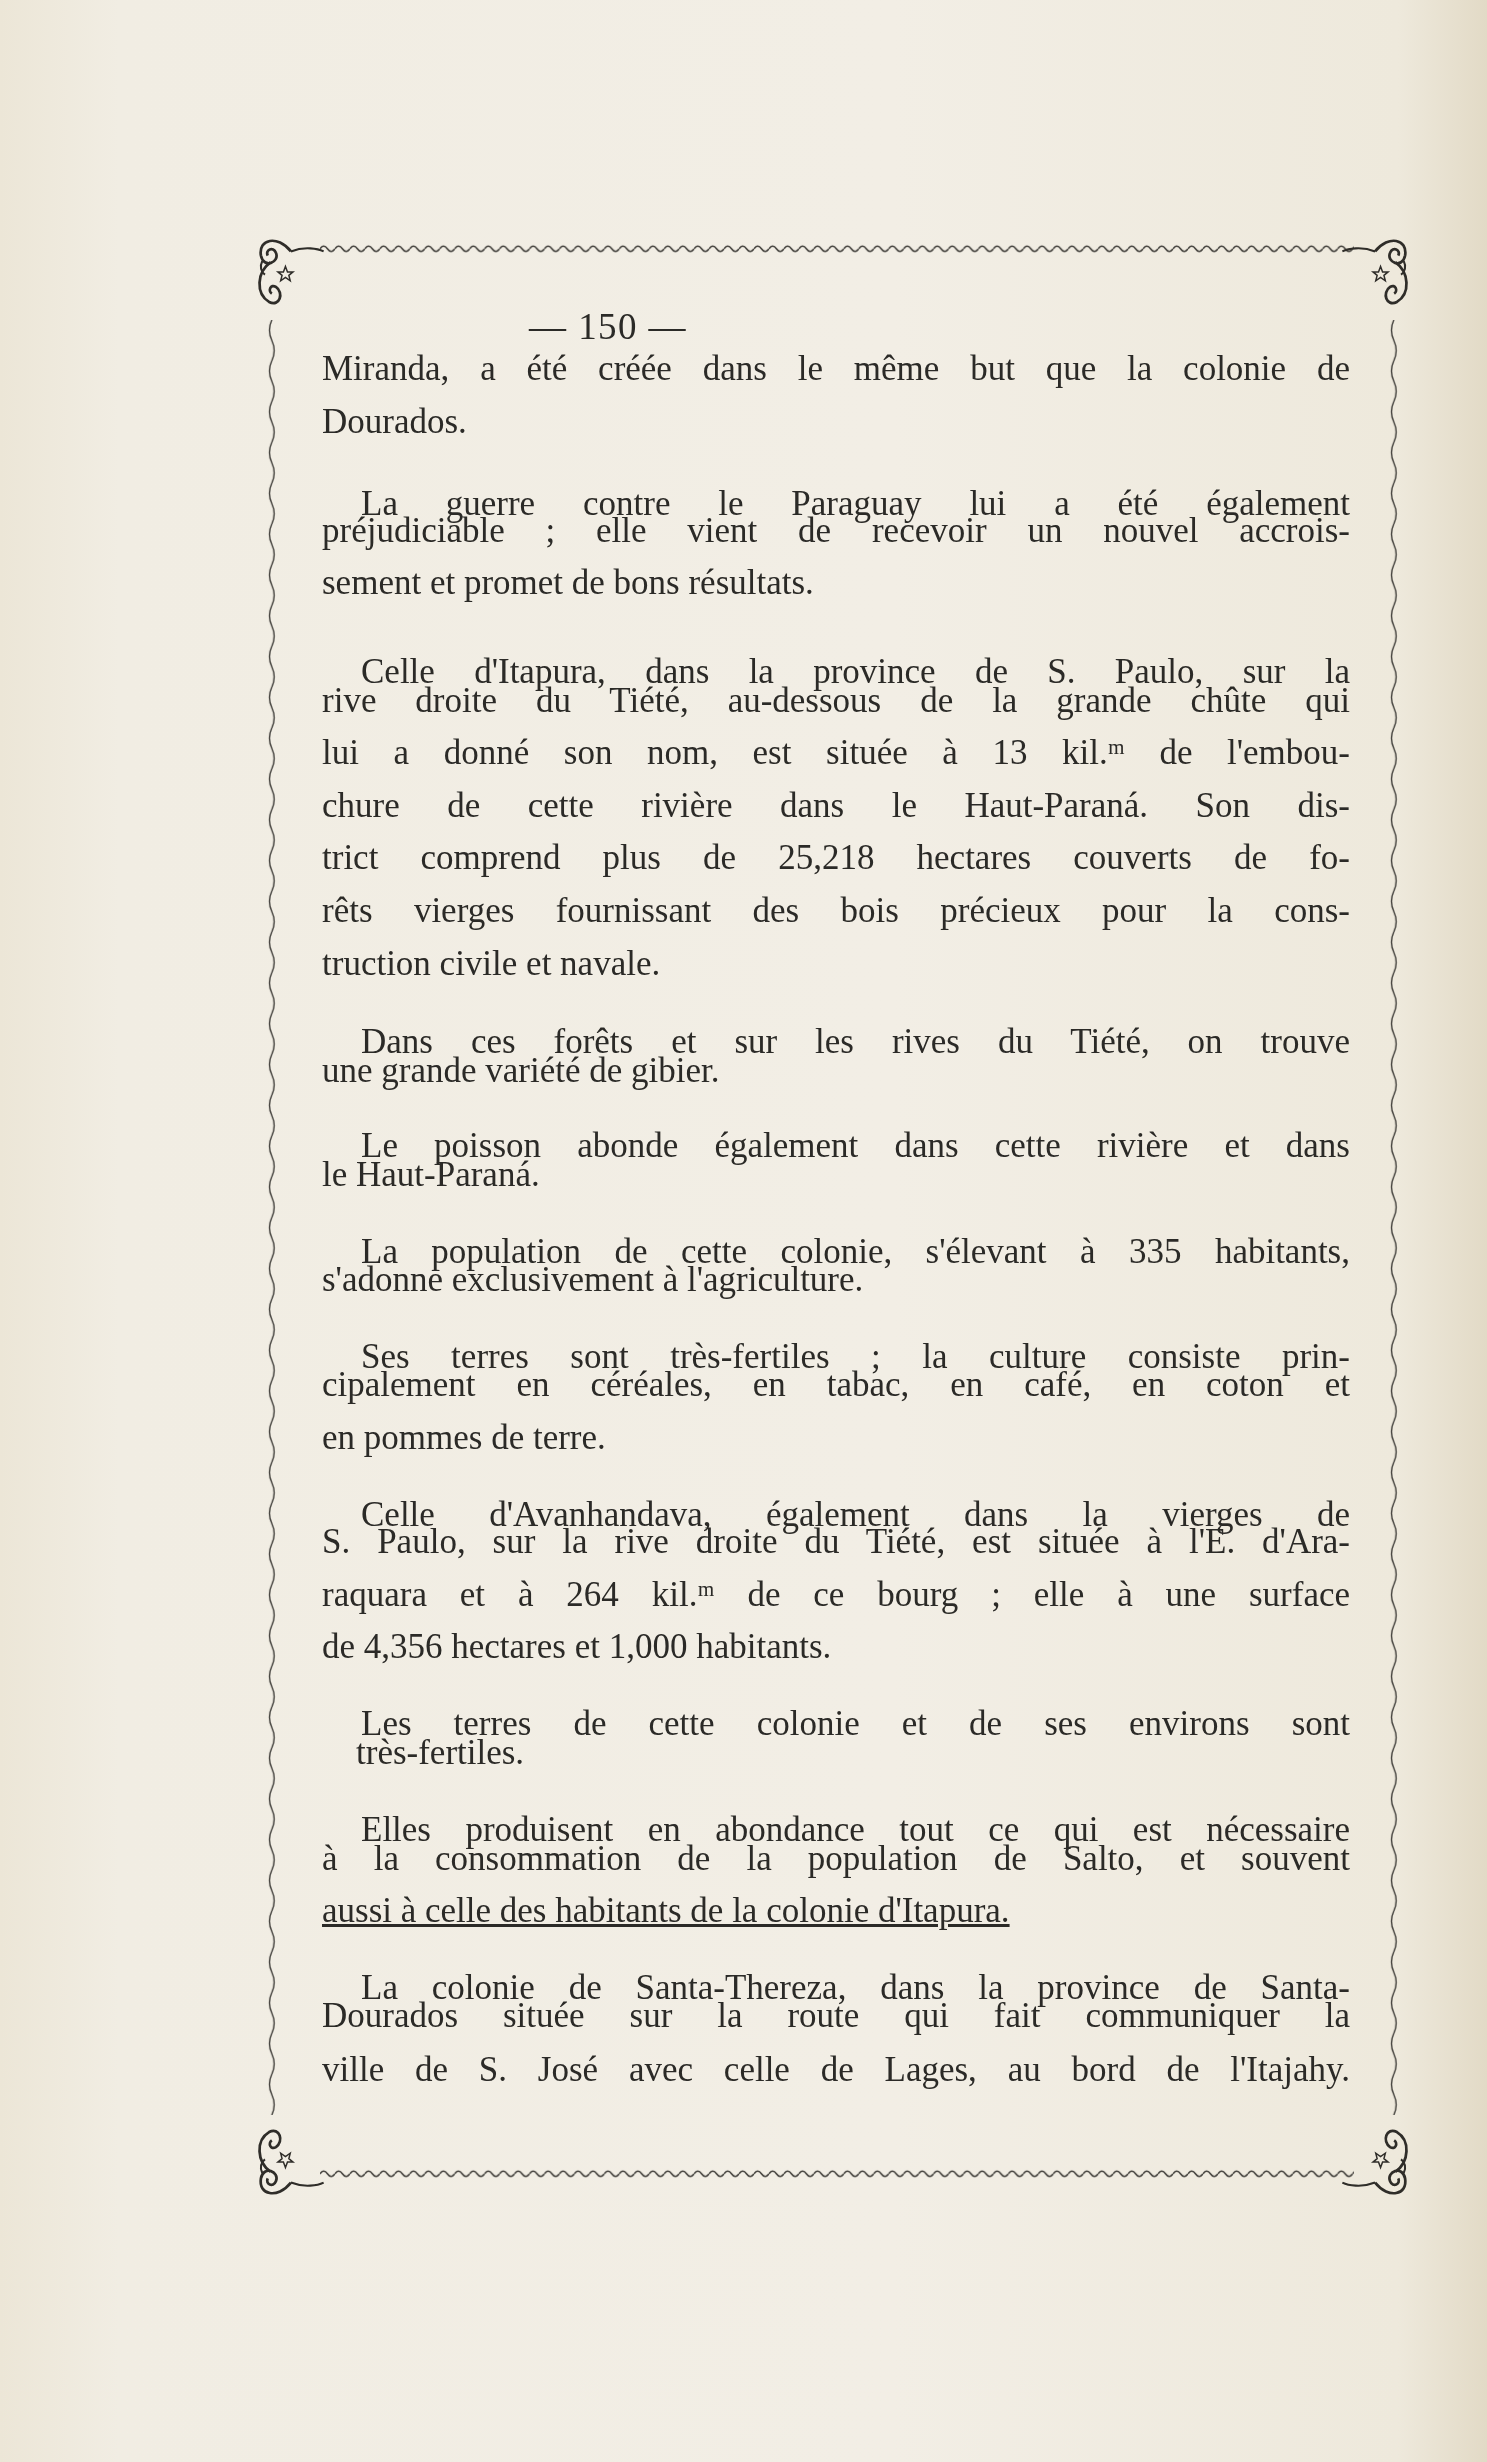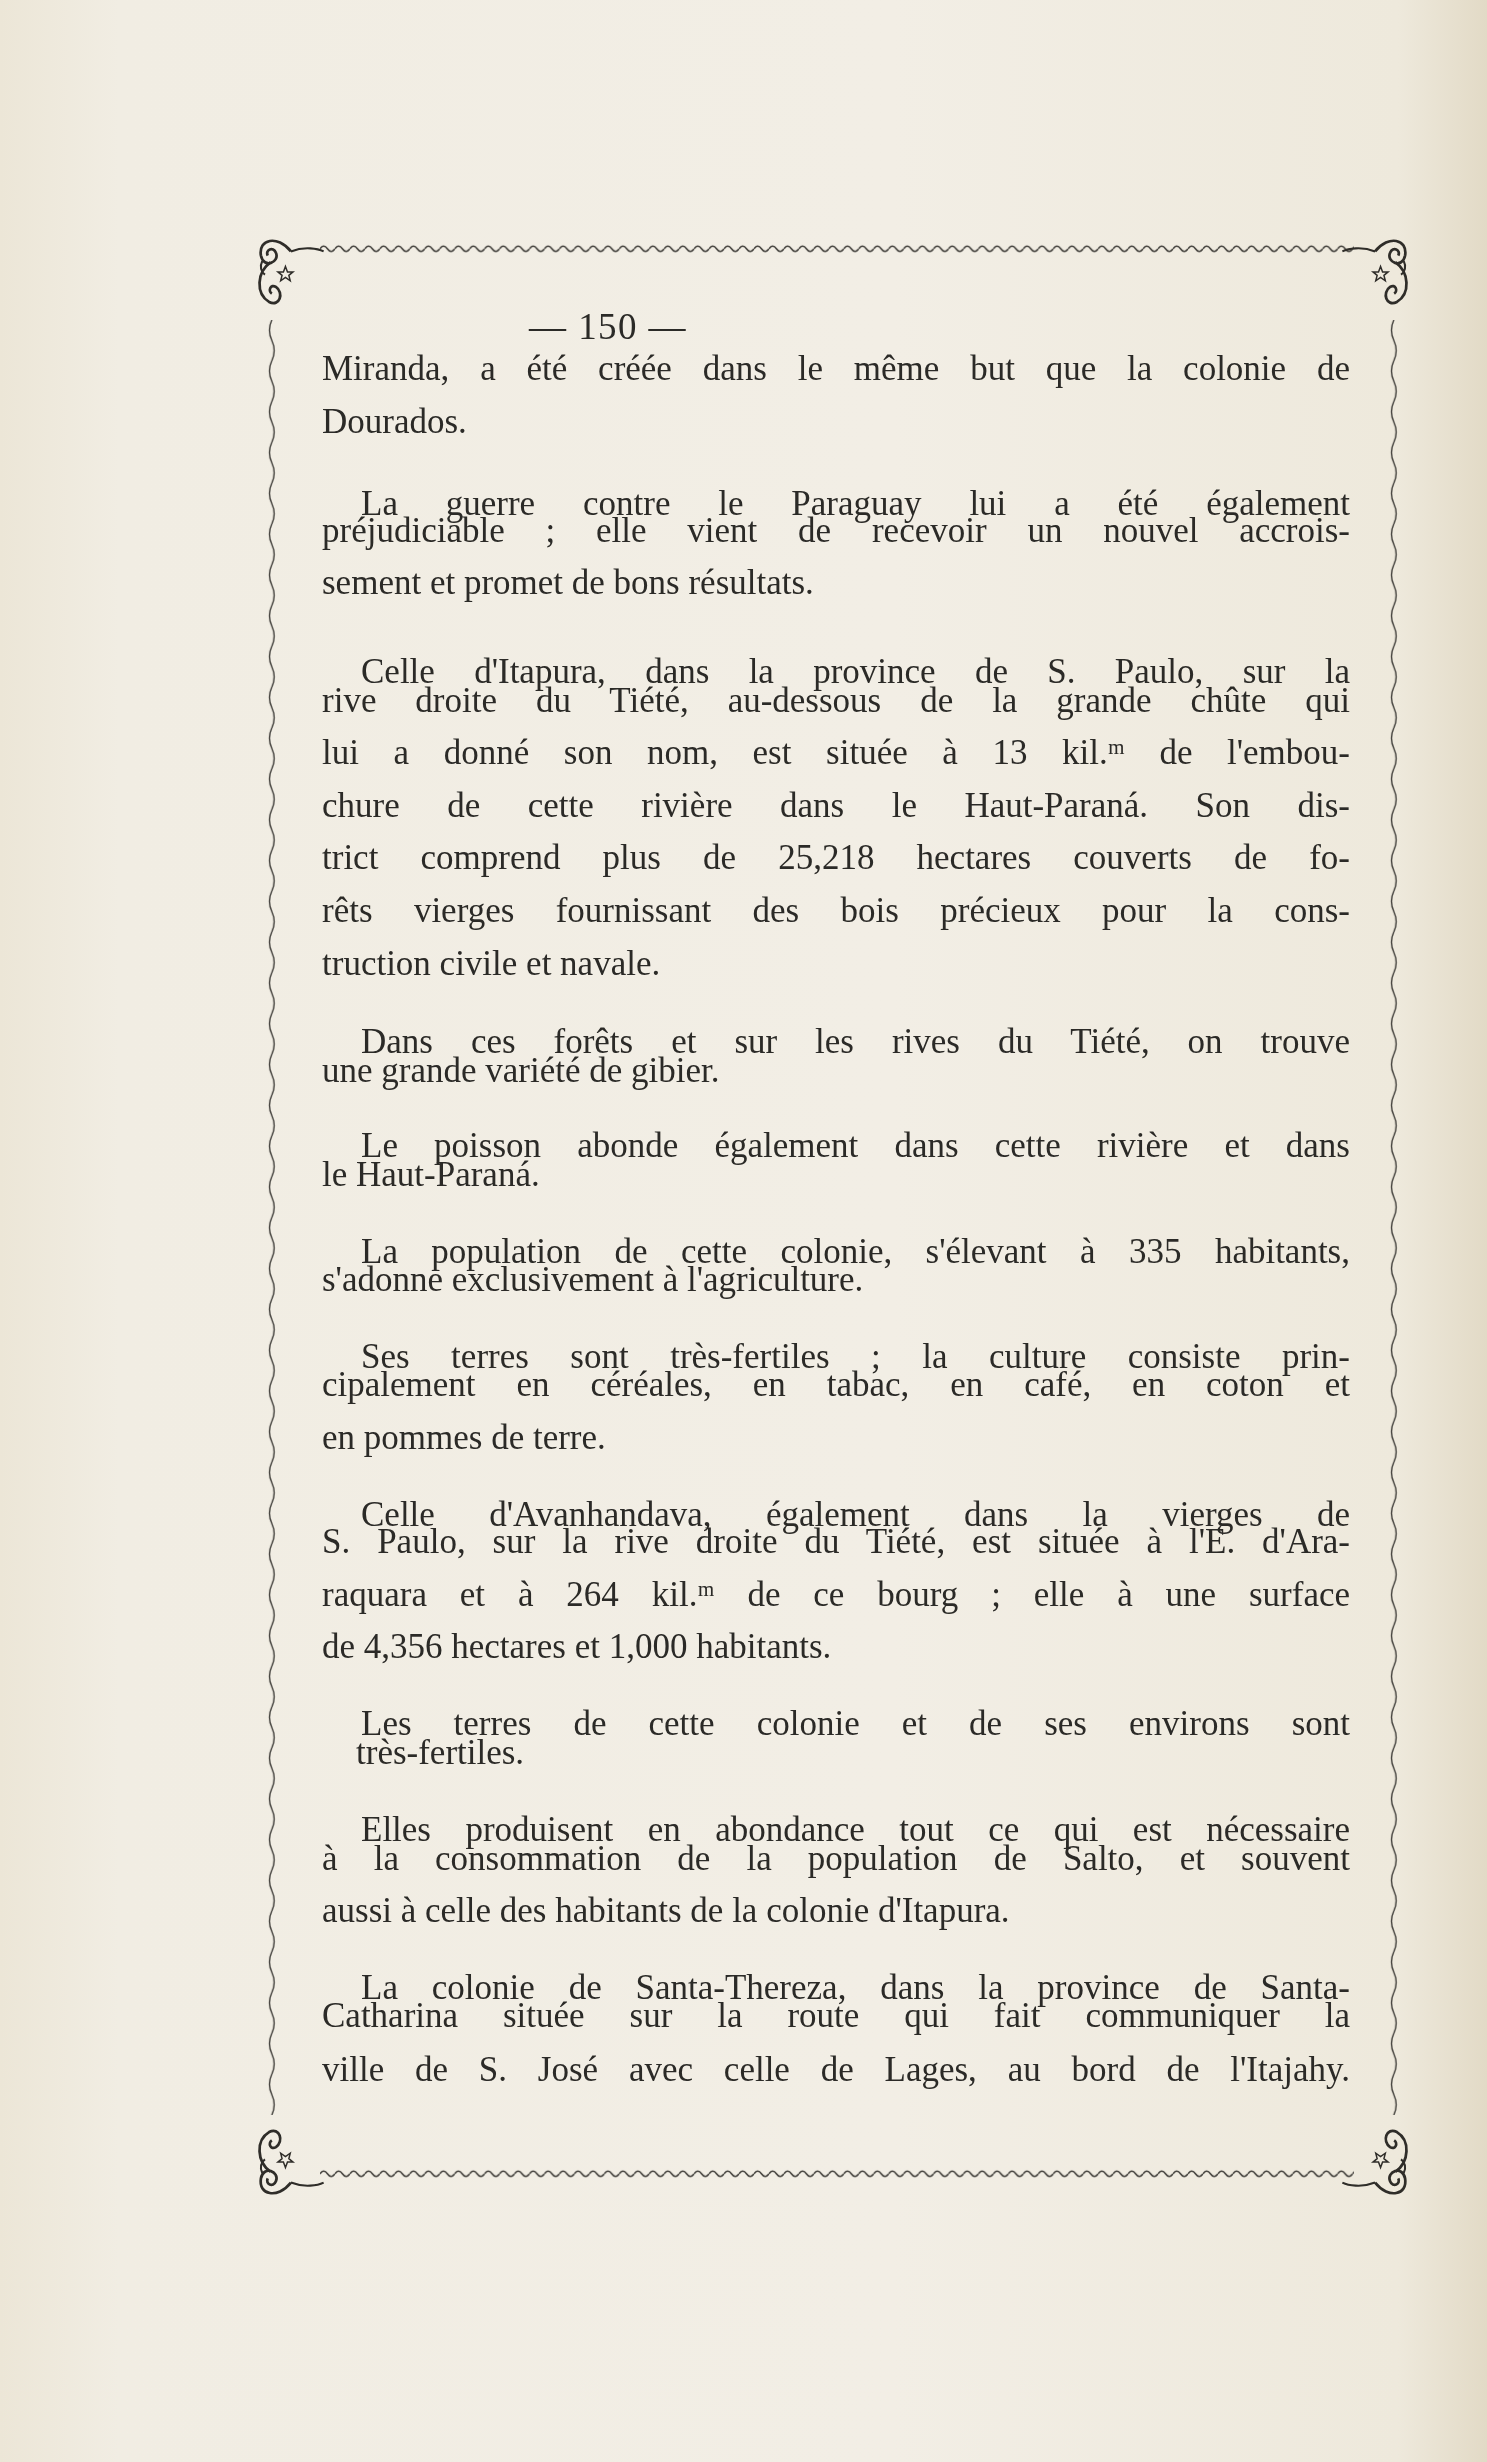--- a/index.html
+++ b/index.html
@@ -116,18 +116,18 @@
     <div class="line" style="top: 1361px;">cipalement en céréales, en tabac, en café, en coton et</div>
     <div class="line last" style="top: 1414px;">en pommes de terre.</div>
     <div class="line indent" style="top: 1467px;">Celle d'Avanhandava, également dans la vierges de</div>
     <div class="line" style="top: 1518px;">S. Paulo, sur la rive droite du Tiété, est située à l'E. d'Ara-</div>
     <div class="line" style="top: 1571px;">raquara et à 264 kil.ᵐ de ce bourg ; elle à une surface</div>
     <div class="line last" style="top: 1623px;">de 4,356 hectares et 1,000 habitants.</div>
     <div class="line indent" style="top: 1676px;">Les terres de cette colonie et de ses environs sont</div>
     <div class="line last" style="top: 1729px; margin-left: 34px;">très-fertiles.</div>
     <div class="line indent" style="top: 1782px;">Elles produisent en abondance tout ce qui est nécessaire</div>
     <div class="line" style="top: 1835px;">à la consommation de la population de Salto, et souvent</div>
-    <div class="line last" style="top: 1887px;">aussi à celle des habitants de la colonie d'Itapura.</div>
+    <div class="line last" style="top: 1887px; text-decoration: underline;">aussi à celle des habitants de la colonie d'Itapura.</div>
     <div class="line indent" style="top: 1940px;">La colonie de Santa-Thereza, dans la province de Santa-</div>
-    <div class="line" style="top: 1992px;">Catharina située sur la route qui fait communiquer la</div>
+    <div class="line" style="top: 1992px;">Dourados située sur la route qui fait communiquer la</div>
     <div class="line" style="top: 2046px;">ville de S. José avec celle de Lages, au bord de l'Itajahy.</div>
   </div>
 
 
 </body></html>

